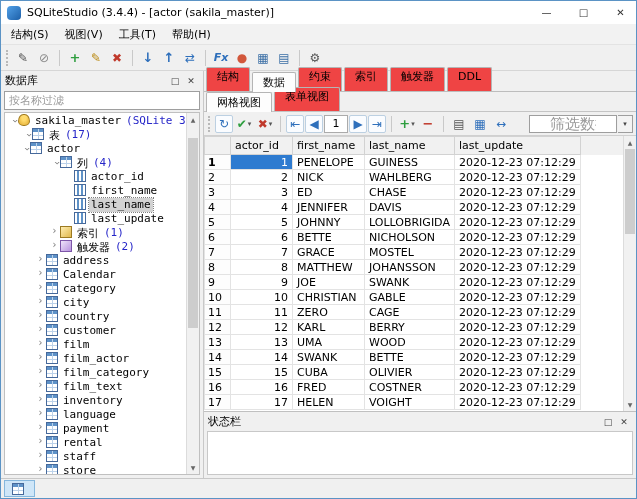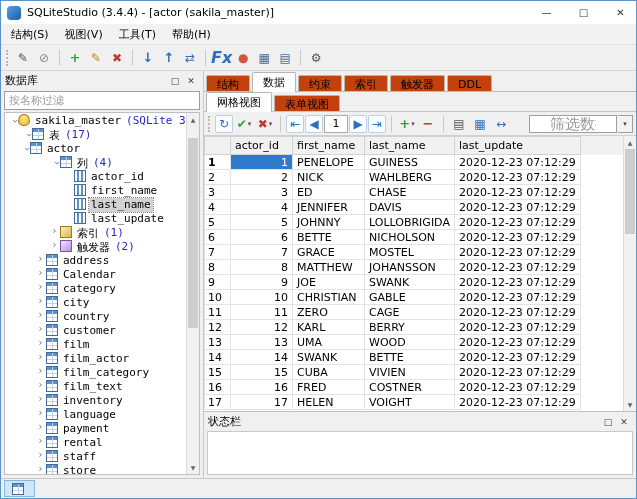--- a/index.html
+++ b/index.html
@@ -15,21 +15,21 @@
   
   .menubar { height: 21px; background: #f2f2f2; display: flex; align-items: center; padding-left: 2px; flex: none; border-bottom: 1px solid #e3e3e3; }
   .menu-item { padding: 3px 8px; white-space: nowrap; }
 
   
   .toolbar { height: 26px; display: flex; align-items: center; padding: 0 4px; background: #f0f0f0; border-bottom: 1px solid #d6d6d6; flex: none; }
   .tb-items { display: flex; align-items: center; gap: 1px; }
   .tb-btn { min-width: 20px; height: 20px; display: flex; align-items: center; justify-content: center; border-radius: 2px; cursor: default; }
   .tb-btn.boxed { border: 1px solid #bcd0e2; background: #fafcff; height: 18px; min-width: 18px; }
   .glyph { font-size: 12px; line-height: 1; }
-  .glyph.it { font-style: italic; font-weight: bold; font-size: 16px; }
+  .glyph.it { font-style: italic; font-weight: bold; font-size: 11px; }
   .glyph.bd { font-weight: bold; font-size: 13px; }
   .dd { font-size: 7px; color: #555; margin-left: 1px; }
   .tb-sep { width: 1px; height: 16px; background: #c9c9c9; margin: 0 4px; flex: none; }
   .grip { width: 3px; height: 16px; border-left: 2px dotted #b9b9b9; margin: 0 4px 0 1px; flex: none; }
 
   
   .content { flex: 1; display: flex; min-height: 0; }
 
   
   .sidebar { width: 203px; flex: none; display: flex; flex-direction: column; background: #f0f0f0; border-right: 1px solid #c8c8c8; min-height: 0; }
@@ -63,21 +63,21 @@
 
   
   .vscroll { width: 13px; flex: none; background: #f1f1f1; border-left: 1px solid #dcdcdc; display: flex; flex-direction: column; }
   .vs-btn { height: 13px; flex: none; display: flex; align-items: center; justify-content: center; font-size: 6px; color: #666; }
   .vs-track { flex: 1; position: relative; }
   .vs-thumb { position: absolute; left: 1px; right: 1px; background: #cdcdcd; }
 
   
   .main { flex: 1; display: flex; flex-direction: column; min-width: 0; min-height: 0; }
   .tabbar { height: 21px; flex: none; display: flex; align-items: flex-end; background: #f0f0f0; padding: 2px 0 0 2px; border-bottom: 1px solid #bdbdbd; }
-  .tab, .subtab { height: 16px; line-height: 17px; padding: 0 10px; background: #c2410c; border: 1px solid #b5b5b5; border-bottom: none; margin-right: 2px; border-radius: 2px 2px 0 0; white-space: nowrap; }
+  .tab, .subtab { height: 24px; line-height: 17px; padding: 0 10px; background: #ef4444; border: 1px solid #b5b5b5; border-bottom: none; margin-right: 2px; border-radius: 2px 2px 0 0; white-space: nowrap; }
   .tab.active, .subtab.active { background: #fdfdfd; height: 20px; line-height: 19px; margin-bottom: -1px; position: relative; z-index: 2; }
   .subtabbar { height: 20px; flex: none; display: flex; align-items: flex-end; background: #f0f0f0; padding: 1px 0 0 2px; border-bottom: 1px solid #c4c4c4; }
 
   .grid-toolbar { height: 24px; flex: none; display: flex; align-items: center; background: #f0f0f0; border-bottom: 1px solid #d0d0d0; padding: 0 3px; }
   .page-box { border: 1px solid #ababab; background: #fff; height: 18px; min-width: 24px; display: flex; align-items: center; justify-content: center; padding: 0 3px; }
   .gt-filter { margin-left: auto; display: flex; align-items: center; gap: 1px; }
   .gt-filter input { width: 88px; height: 18px; border: 1px solid #9e9e9e; font-size: 15px; padding: 0 20px; font-family: inherit; }
   .gt-filter input::placeholder { color: #9a9a9a; }
   .dd-btn { width: 15px; height: 18px; border: 1px solid #9e9e9e; border-left: none; background: #f3f3f3; display: flex; align-items: center; justify-content: center; font-size: 7px; color: #444; }
 
@@ -505,21 +505,21 @@
                   <td class="rownum">14</td>
                   <td class="cell num">14</td>
                   <td class="cell">SWANK</td>
                   <td class="cell">BETTE</td>
                   <td class="cell">2020-12-23 07:12:29</td>
                 </tr>
                 <tr class="grid-row">
                   <td class="rownum">15</td>
                   <td class="cell num">15</td>
                   <td class="cell">CUBA</td>
-                  <td class="cell">VIVIEN</td>
+                  <td class="cell">OLIVIER</td>
                   <td class="cell">2020-12-23 07:12:29</td>
                 </tr>
                 <tr class="grid-row">
                   <td class="rownum">16</td>
                   <td class="cell num">16</td>
                   <td class="cell">FRED</td>
                   <td class="cell">COSTNER</td>
                   <td class="cell">2020-12-23 07:12:29</td>
                 </tr>
                 <tr class="grid-row">

